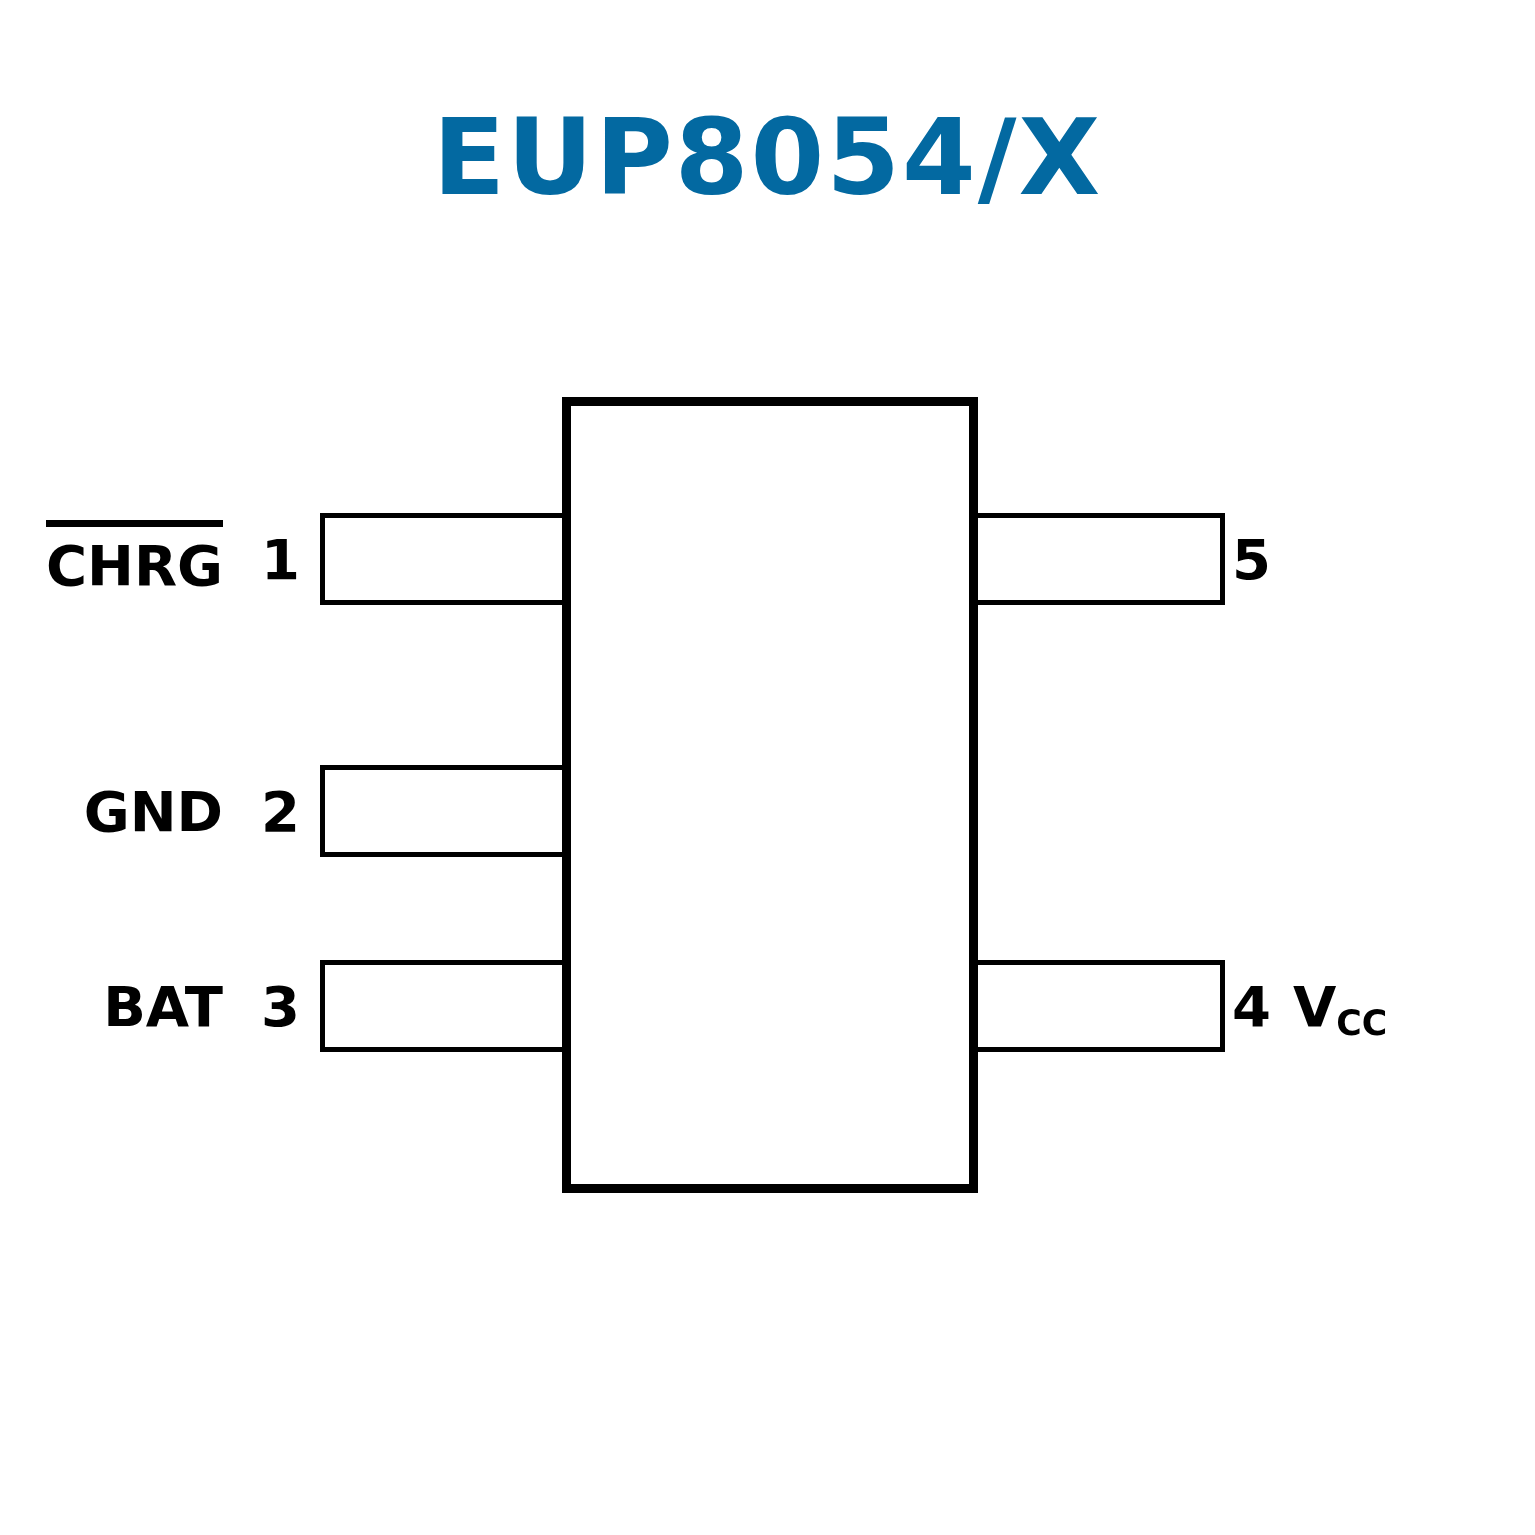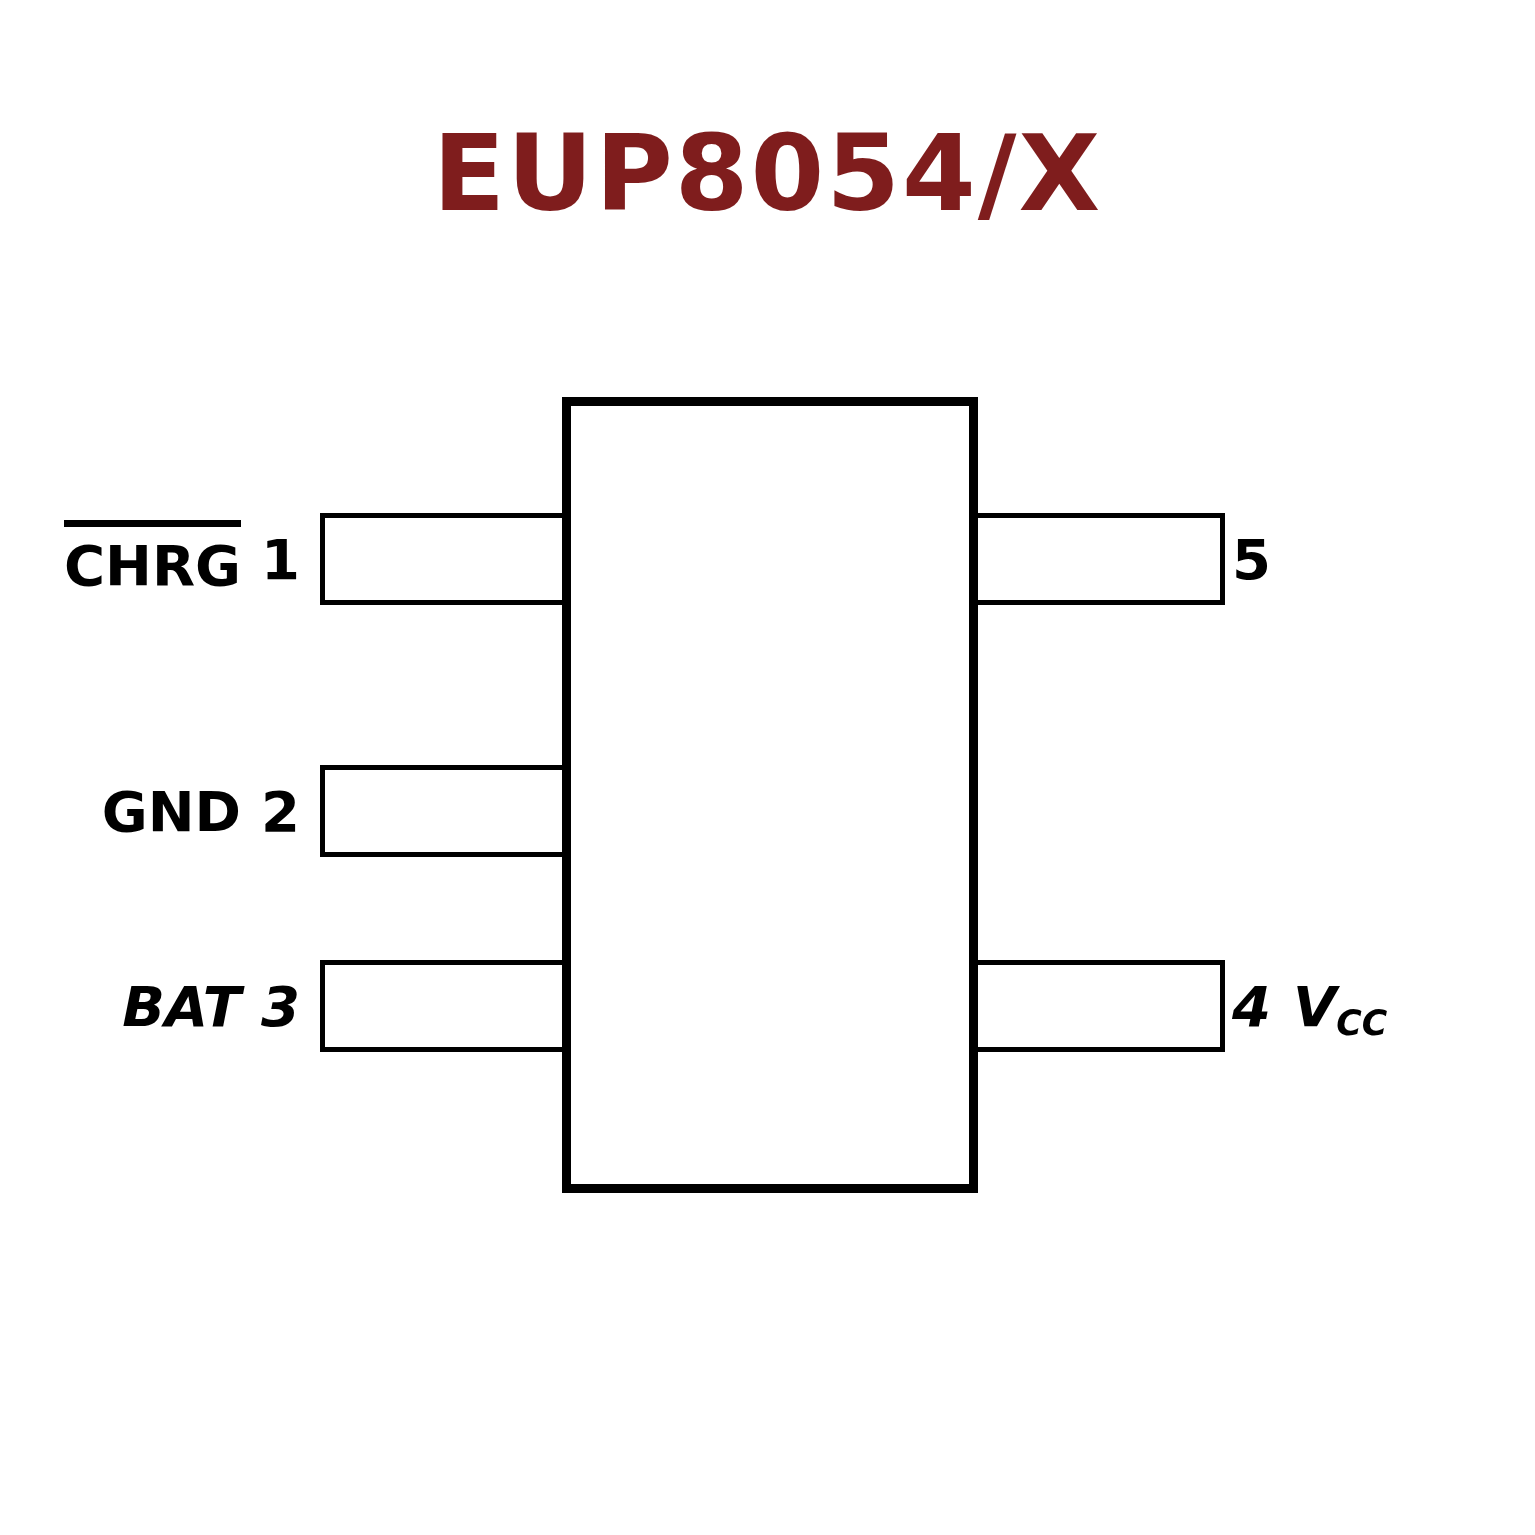--- a/index.html
+++ b/index.html
@@ -11,28 +11,28 @@
     position: relative;
     width: 1535px;
     height: 1535px;
     background: #ffffff;
     font-family: "DejaVu Sans", "Liberation Sans", sans-serif;
     color: #000000;
     overflow: hidden;
   }
   .title {
     position: absolute;
-    top: 112px;
+    top: 96px;
     left: 0;
     width: 100%;
     text-align: center;
     font-size: 106px;
     font-weight: bold;
     letter-spacing: 2px;
-    color: #7f1d1d;
+    color: #0369a1;
   }
   .chip-body {
     position: absolute;
     left: 562px;
     top: 397px;
     width: 398px;
     height: 778px;
     border: 9px solid #000000;
     background: #ffffff;
     z-index: 2;
@@ -41,37 +41,37 @@
     position: absolute;
     height: 82px;
     border: 5px solid #000000;
     background: #ffffff;
     z-index: 1;
   }
   .pin-left  { left: 320px; width: 250px; }
   .pin-right { left: 965px; width: 250px; }
   .pin-row-1 { top: 513px; }
   .pin-row-2 { top: 765px; }
-  .pin-row-3 { top: 960px; font-style: italic; }
+  .pin-row-3 { top: 960px; }
 
   .label {
     position: absolute;
     height: 92px;
     display: flex;
     align-items: center;
     font-size: 56px;
     font-weight: bold;
     z-index: 3;
     white-space: nowrap;
   }
   .label-left {
     left: 50px;
     width: 250px;
     justify-content: flex-end;
-    gap: 20px;
+    gap: 38px;
   }
   .label-right {
     left: 1232px;
     justify-content: flex-start;
     gap: 22px;
   }
   .overline {
     border-top: 7px solid #000000;
     padding-top: 6px;
   }

